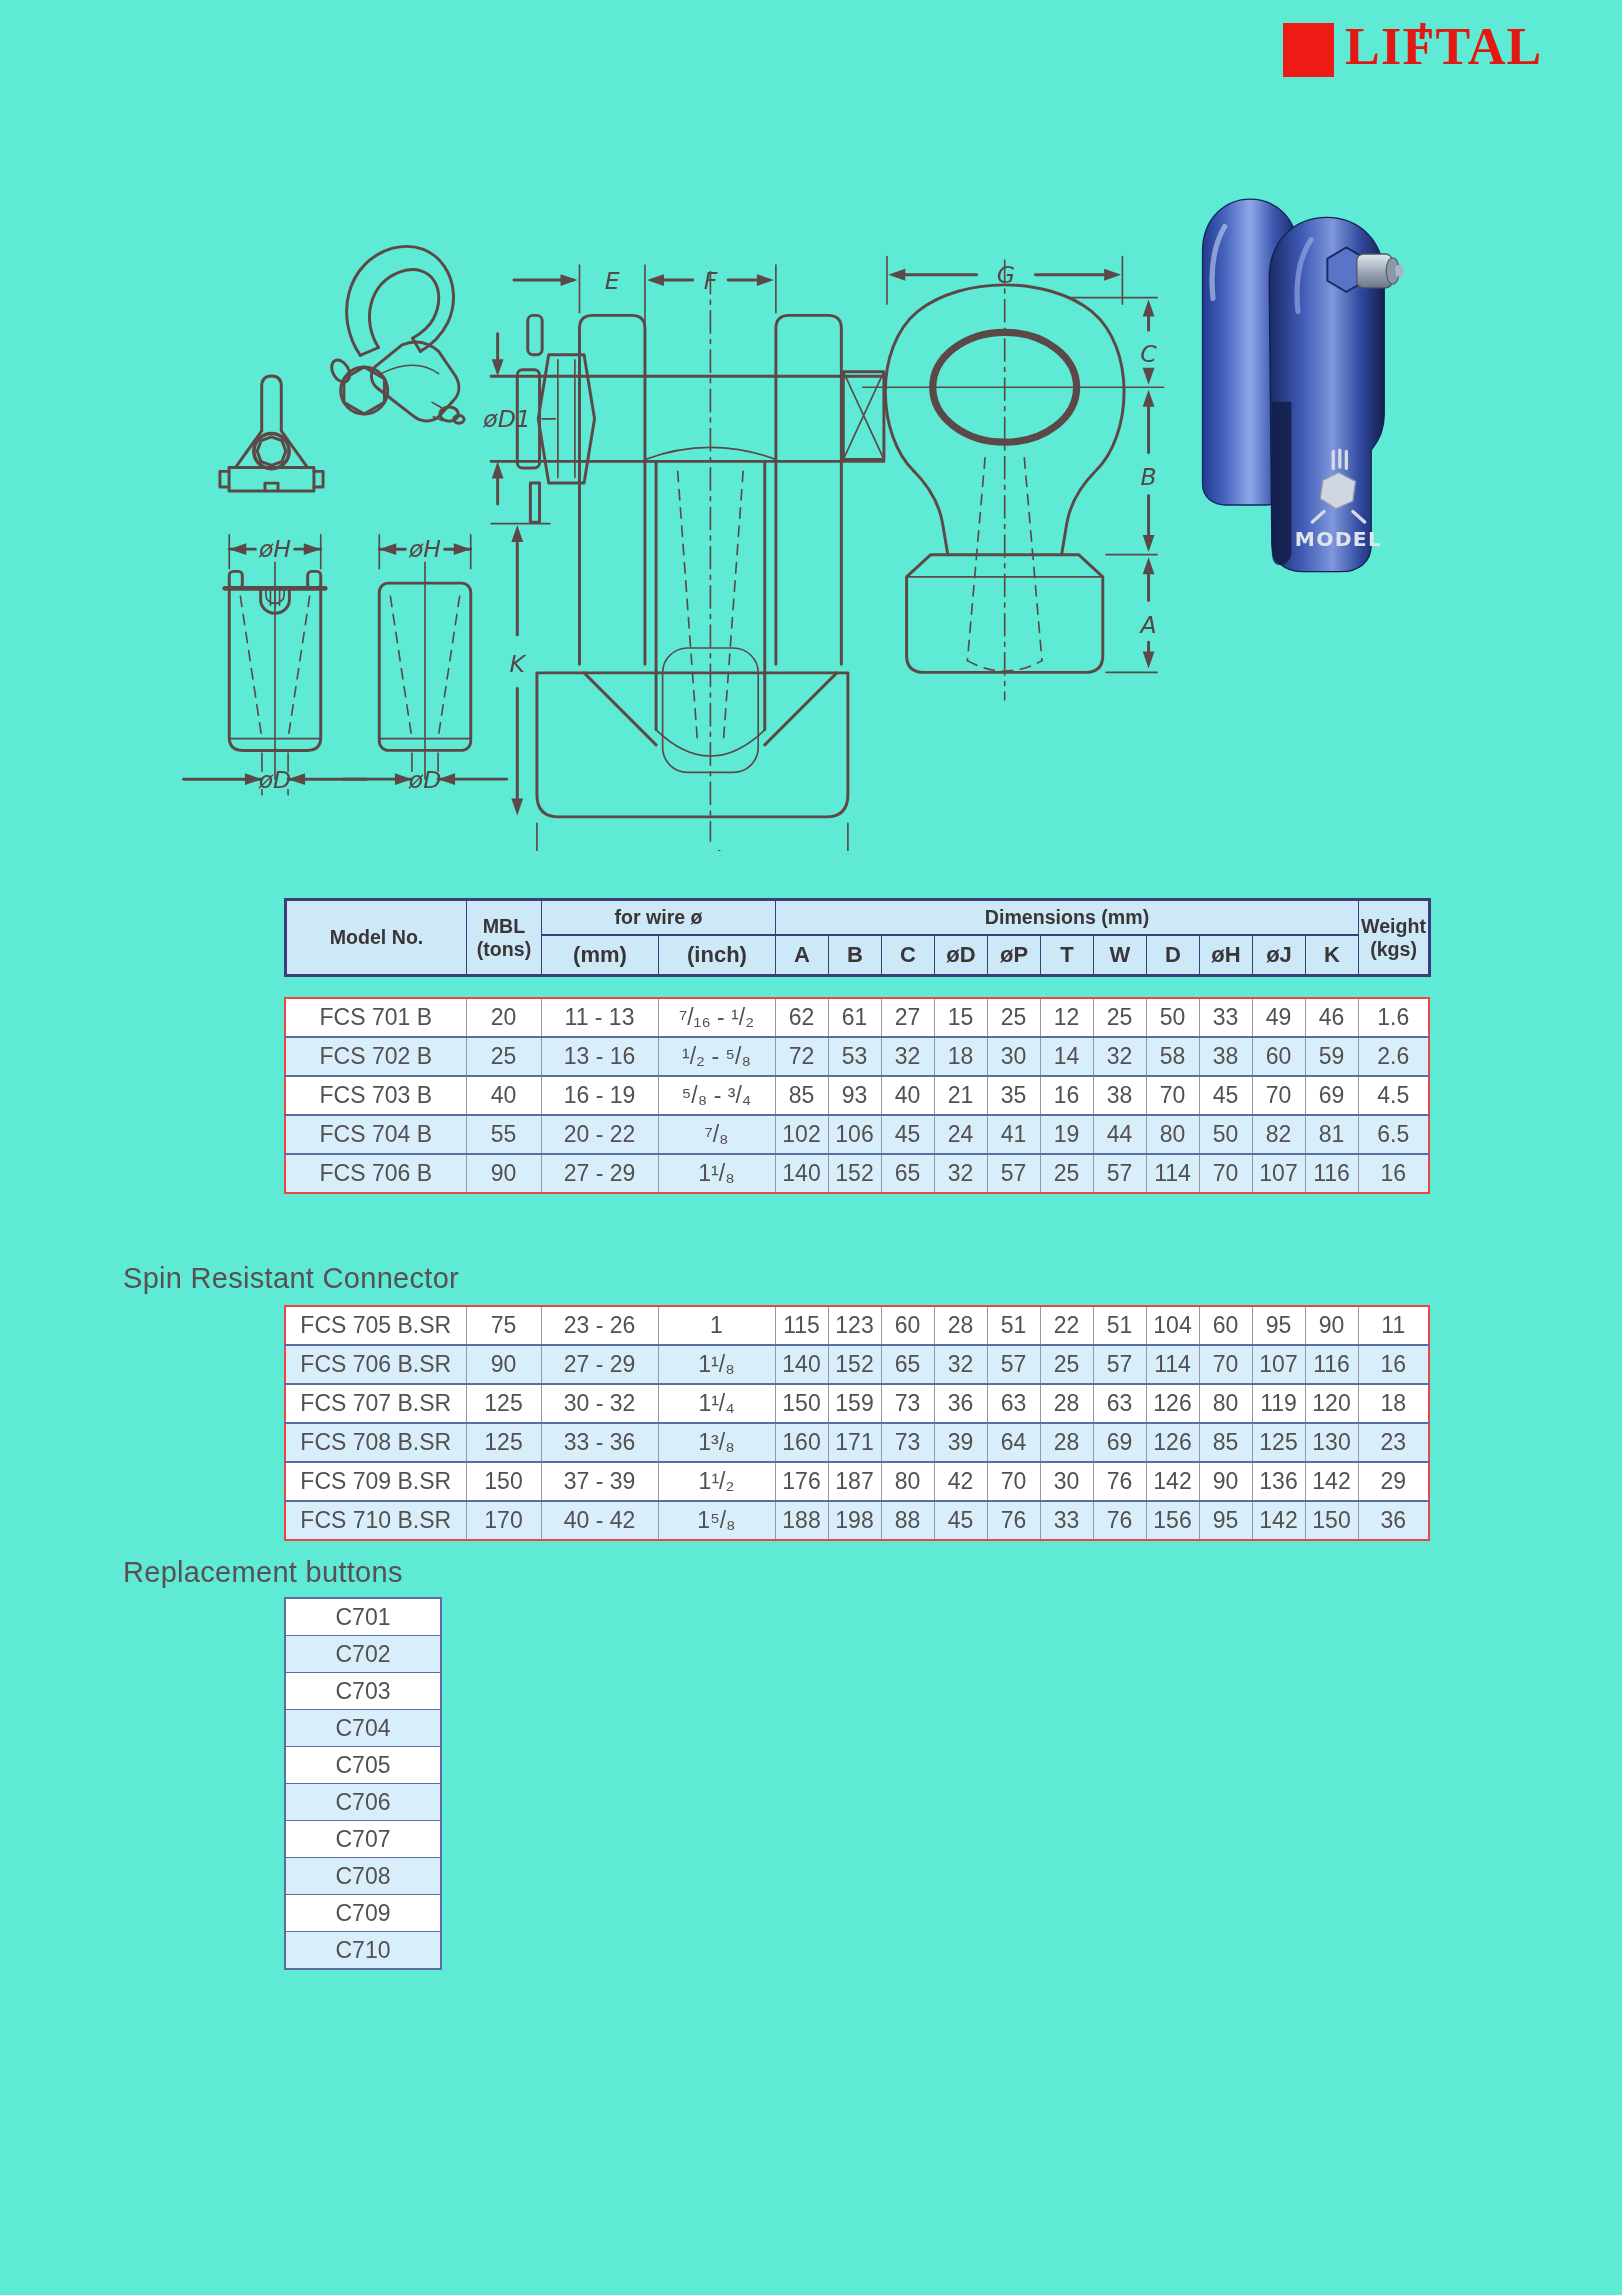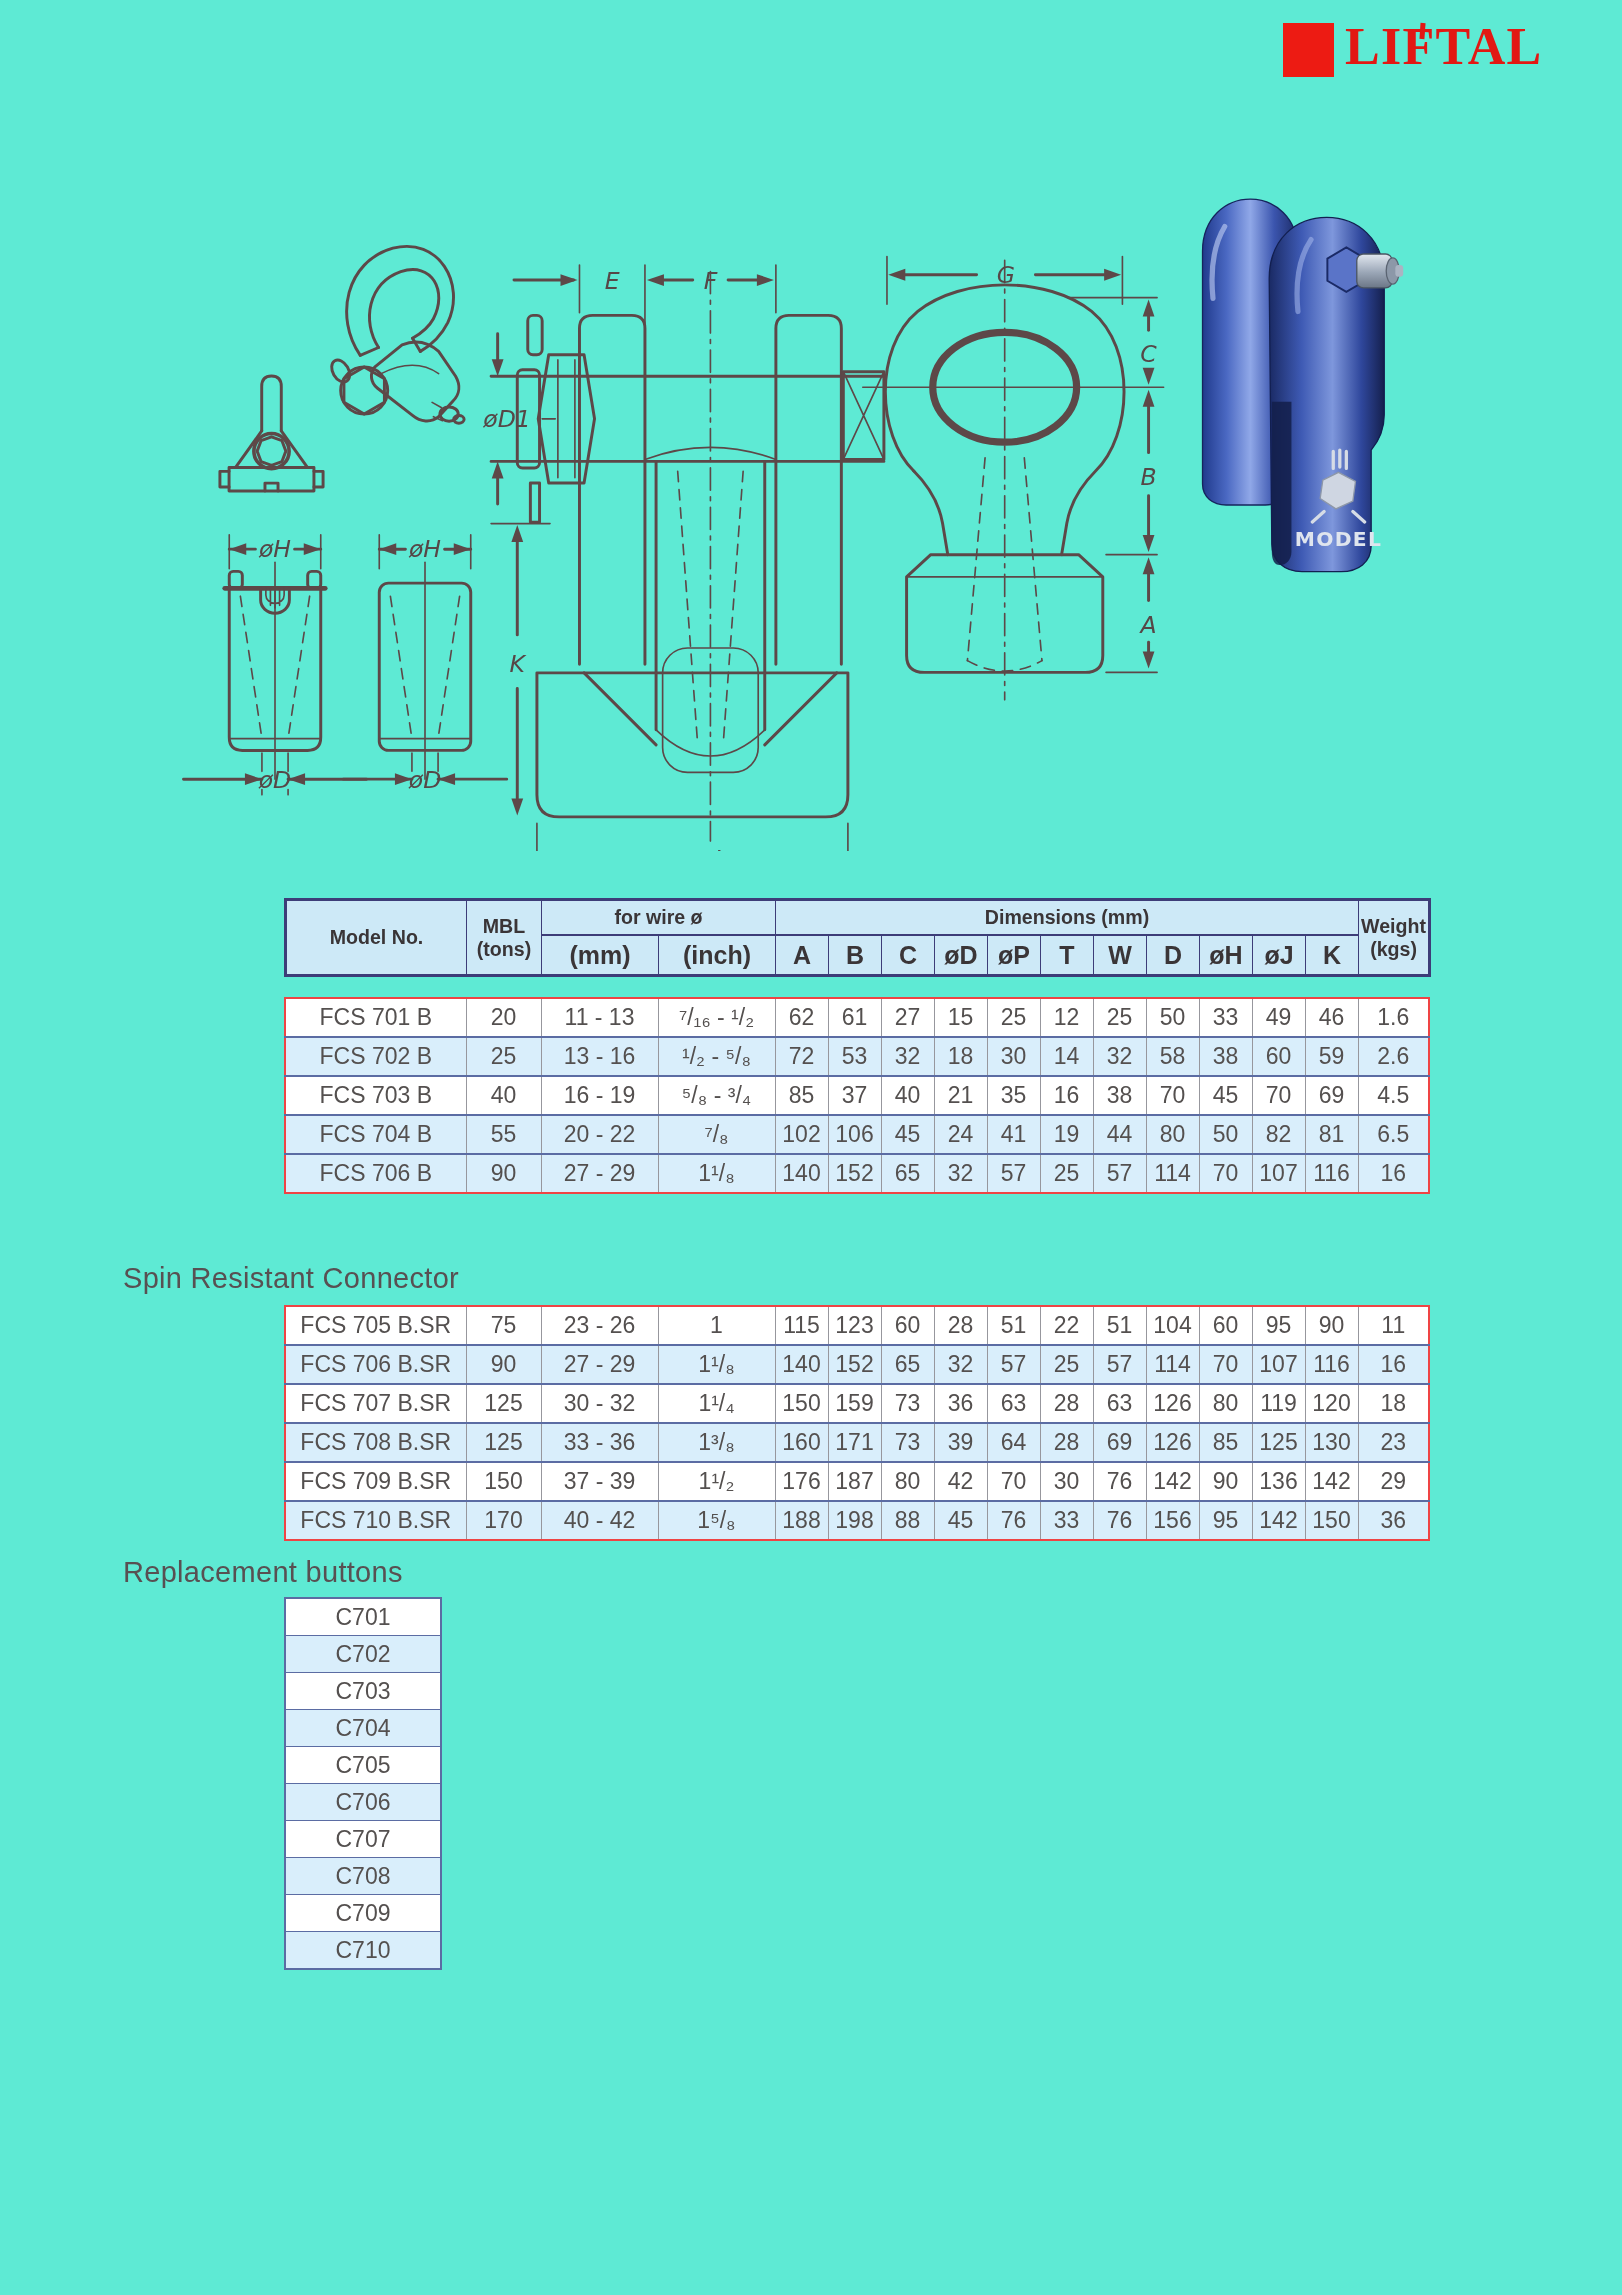--- a/index.html
+++ b/index.html
@@ -15,21 +15,21 @@
 
   
   .sec-heading{position:absolute;left:123px;color:#585052;font-size:29px;letter-spacing:0.3px;}
 
   
   table{border-collapse:collapse;table-layout:fixed;}
   .htable{position:absolute;background:#cde9f7;border:3.3px solid #3d3d78;}
   .htable th{border:1.3px solid #3d3d78;color:#3a3537;font-weight:bold;text-align:center;
              padding:0;overflow:hidden;white-space:nowrap;}
   .htable tr.h1 th{height:33px;font-size:19.6px;}
-  .htable tr.h2 th{height:38px;font-size:25px;}
+  .htable tr.h2 th{height:38px;font-size:22px;}
   .htable th.hmodel{font-size:21.6px;}
   .htable th.hmbl div,.htable th.hweight div{line-height:1.15;font-size:19.6px;}
   .htable tr.h1 th.hgroup{border-bottom:2px solid #3d3d78;}
 
   
   .dtable{position:absolute;background:#ffffff;border:2px solid #ef4444;}
   .dtable td{border-left:0.7px solid #97979d;border-top:2px double #5b6ca3;height:37px;
              text-align:center;color:#54504f;font-size:23px;padding:0;overflow:hidden;white-space:nowrap;}
   .dtable td:first-child{border-left:none;}
   .dtable tr:first-child td{border-top:none;}
@@ -364,21 +364,21 @@
           <td>60</td>
           <td>59</td>
           <td>2.6</td>
         </tr>
         <tr>
           <td>FCS 703 B</td>
           <td>40</td>
           <td>16 - 19</td>
           <td>⁵/₈ - ³/₄</td>
           <td>85</td>
-          <td>37</td>
+          <td>93</td>
           <td>40</td>
           <td>21</td>
           <td>35</td>
           <td>16</td>
           <td>38</td>
           <td>70</td>
           <td>45</td>
           <td>70</td>
           <td>69</td>
           <td>4.5</td>

